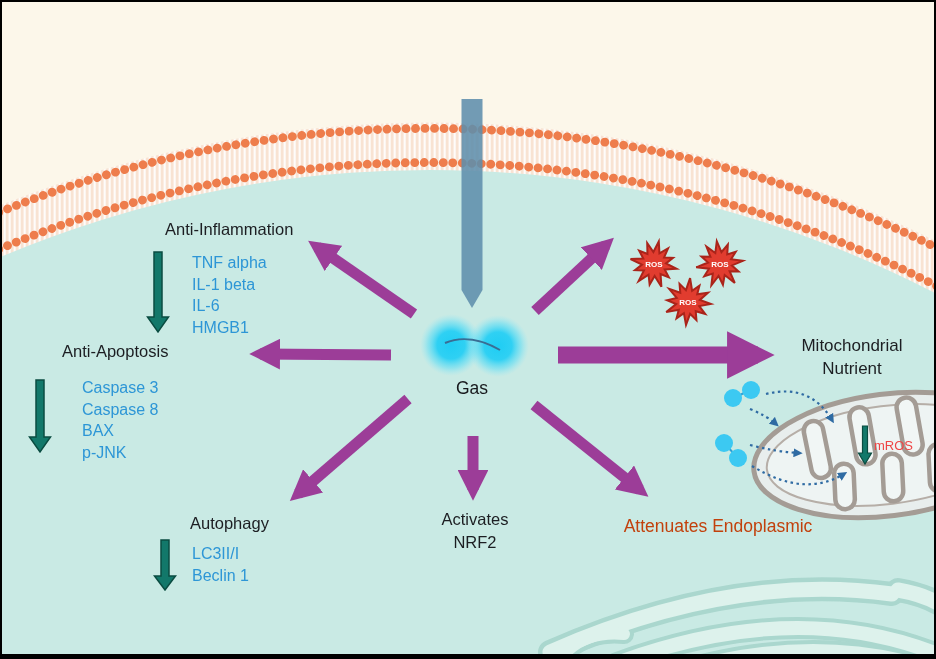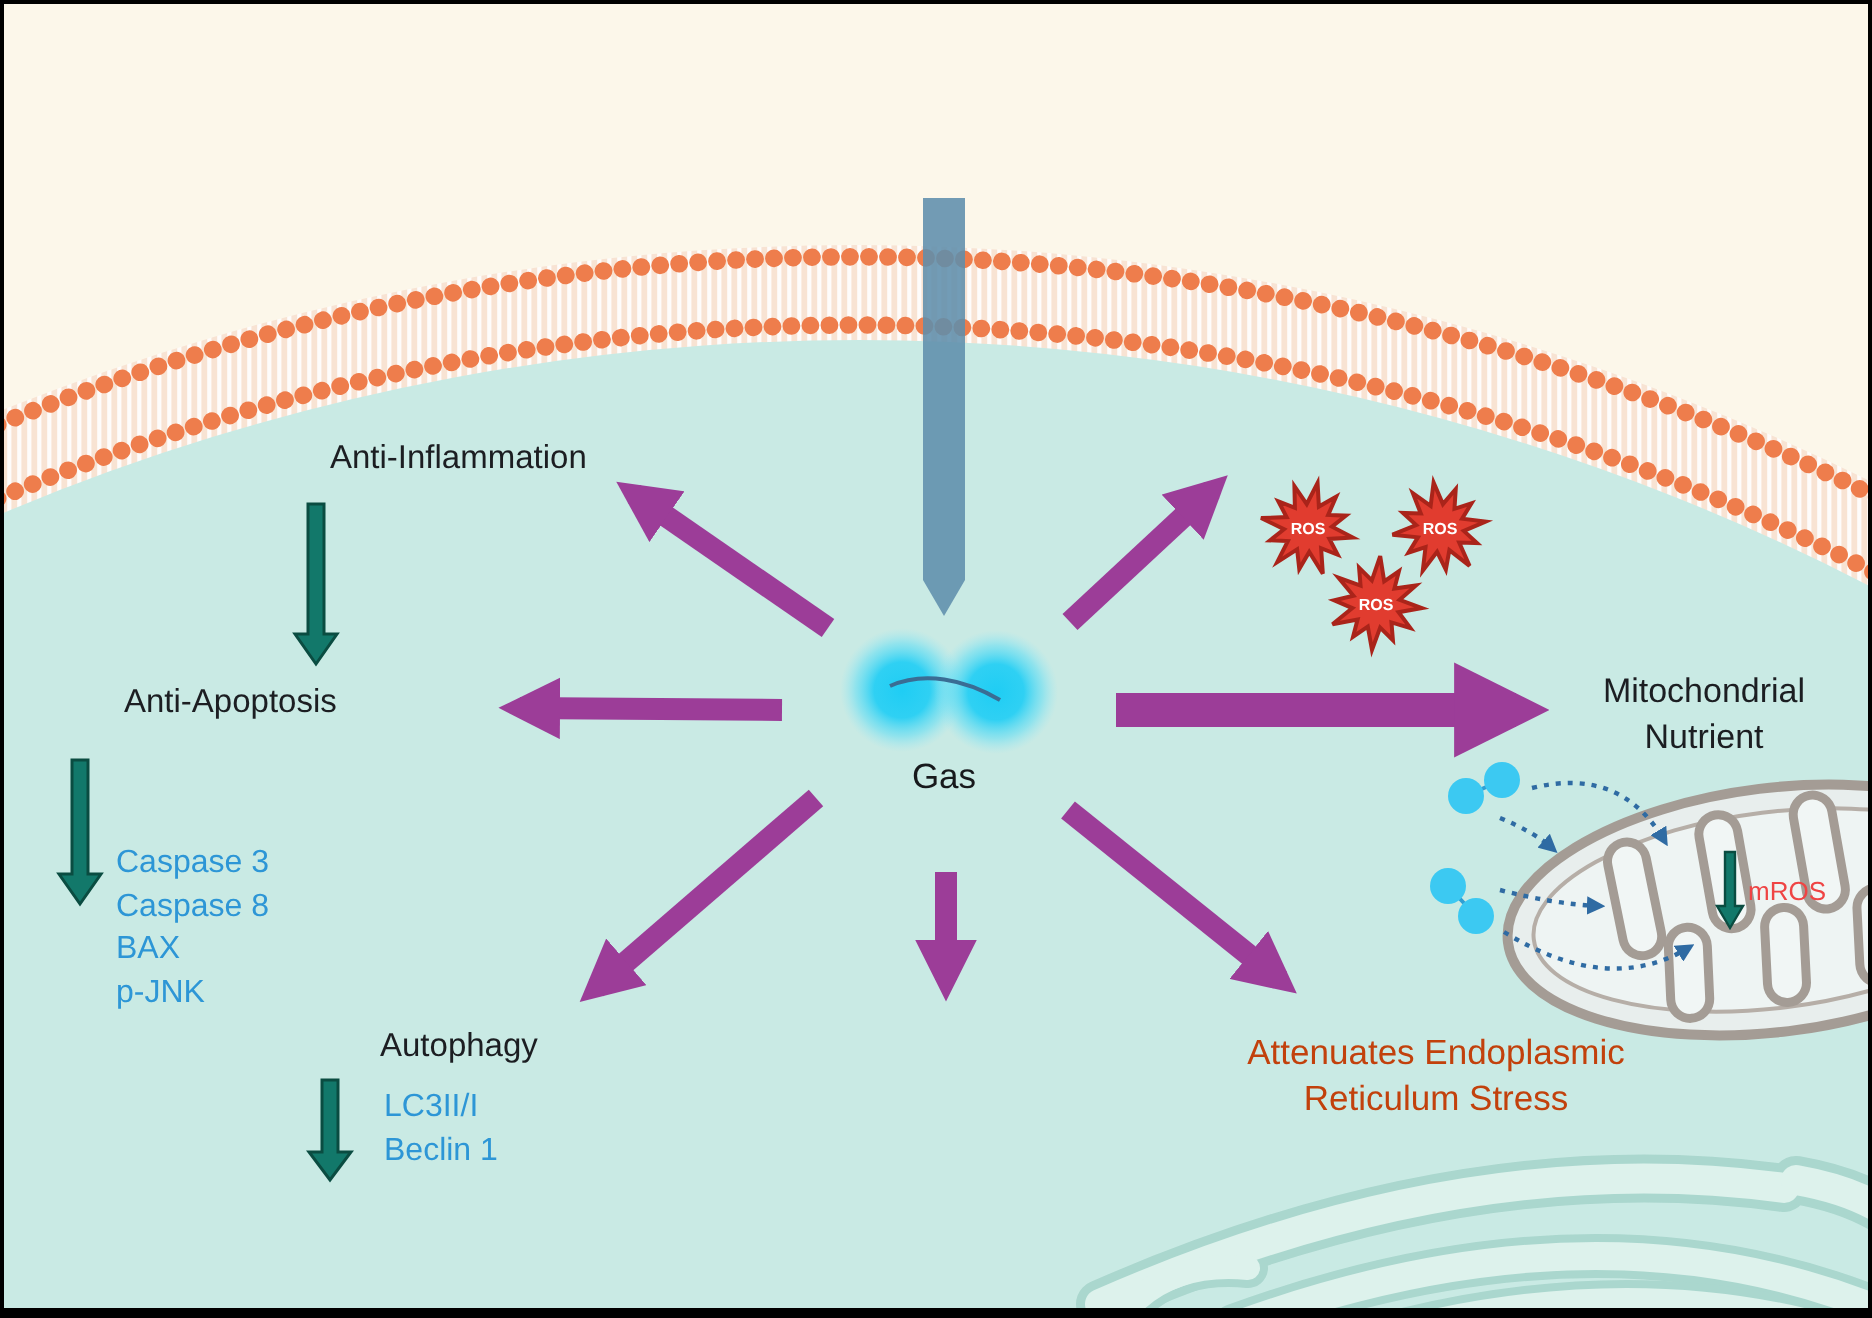--- a/index.html
+++ b/index.html
@@ -152,39 +152,48 @@
       </g>
     </g>
   </svg>
 
 
   <div class="lbl center" style="left:394px;top:374px;width:152px;font-size:17.5px;line-height:24px;">
     <div>Gas</div>
   </div>
 
   <div class="lbl section" style="left:163px;top:218px;">Anti-Inflammation</div>
+  <div class="lbl marker-list" style="left:190px;top:250px;">
+    <div>TNF alpha</div>
+    <div>IL-1 beta</div>
+    <div>IL-6</div>
+    <div>HMGB1</div>
+  </div>
 
   <div class="lbl section" style="left:60px;top:340px;">Anti-Apoptosis</div>
-  <div class="lbl marker-list" style="left:56px;top:375px;margin-top:44px;">
+  <div class="lbl marker-list" style="left:80px;top:375px;">
     <div>Caspase 3</div>
     <div>Caspase 8</div>
     <div>BAX</div>
     <div>p-JNK</div>
   </div>
 
   <div class="lbl section" style="left:188px;top:512px;">Autophagy</div>
   <div class="lbl marker-list" style="left:190px;top:541px;">
     <div>LC3II/I</div>
     <div>Beclin 1</div>
   </div>
 
+  <div class="lbl section center" style="left:398px;top:506px;width:150px;line-height:23px;">
+    <div>Activates</div>
+    <div>NRF2</div>
+  </div>
 
   <div class="lbl center" style="left:566px;top:513px;width:300px;font-size:17.5px;line-height:23px;color:#c2410c;">
     <div>Attenuates Endoplasmic</div>
-    <div>Reticulum Stress</div>
   </div>
 
 
   <div class="lbl center" style="left:764px;top:332px;width:172px;font-size:17px;line-height:23px;color:#1c1e22;">
     <div>Mitochondrial</div>
     <div>Nutrient</div>
   </div>
 
   <div class="lbl small" style="left:872px;top:436px;">mROS</div>
 

